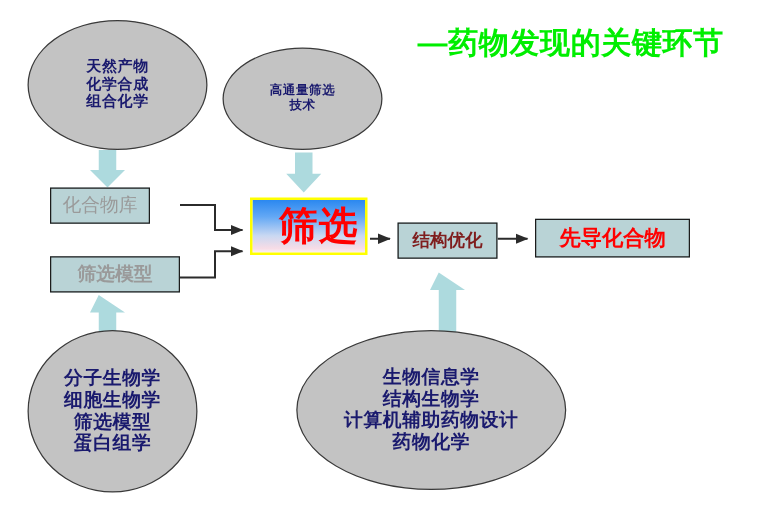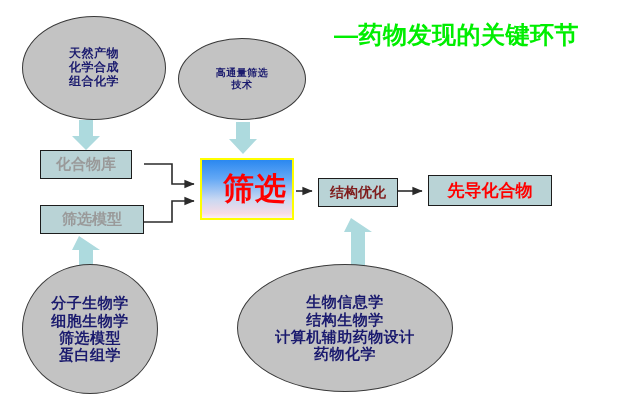--- a/index.html
+++ b/index.html
@@ -59,29 +59,29 @@
     display: flex;
     align-items: center;
     justify-content: center;
     box-sizing: border-box;
     border: 1.4px solid #1c1c1c;
     background: #b9d3d6;
     white-space: nowrap;
     z-index: 3;
   }
   #box-compound-library {
-    left: 40px; top: 150px; width: 92px; height: 29px;
-    color: #9a9a9a; font-size: 15px; font-weight: bold;
+    left: 40px; top: 150px; width: 80px; height: 29px;
+    color: #9a9a9a; font-size: 15px; font-weight: normal;
   }
   #box-screen-model {
     left: 40px; top: 205px; width: 104px; height: 29px;
     color: #9a9a9a; font-size: 15px; font-weight: bold;
   }
   #box-screening {
-    left: 200px; top: 158px; width: 94px; height: 62px;
+    left: 200px; top: 158px; width: 94px; height: 46px;
     border: 2.5px solid #ffff00;
     background: linear-gradient(to bottom, #2b88f0 0%, #63a8f5 32%, #c9d8f2 68%, #f7dce6 92%, #fbeff4 100%);
     color: #ff0000;
     font-size: 31px;
     font-weight: bold;
     letter-spacing: 1px;
     padding-left: 16px;
   }
   #box-optimization {
     left: 318px; top: 178px; width: 80px; height: 29px;

